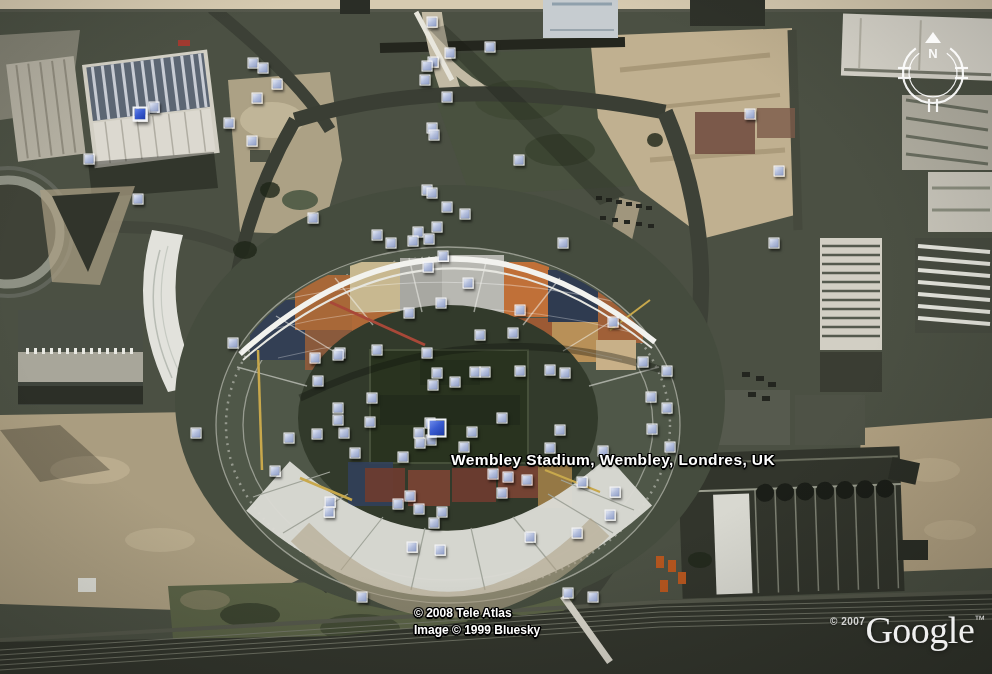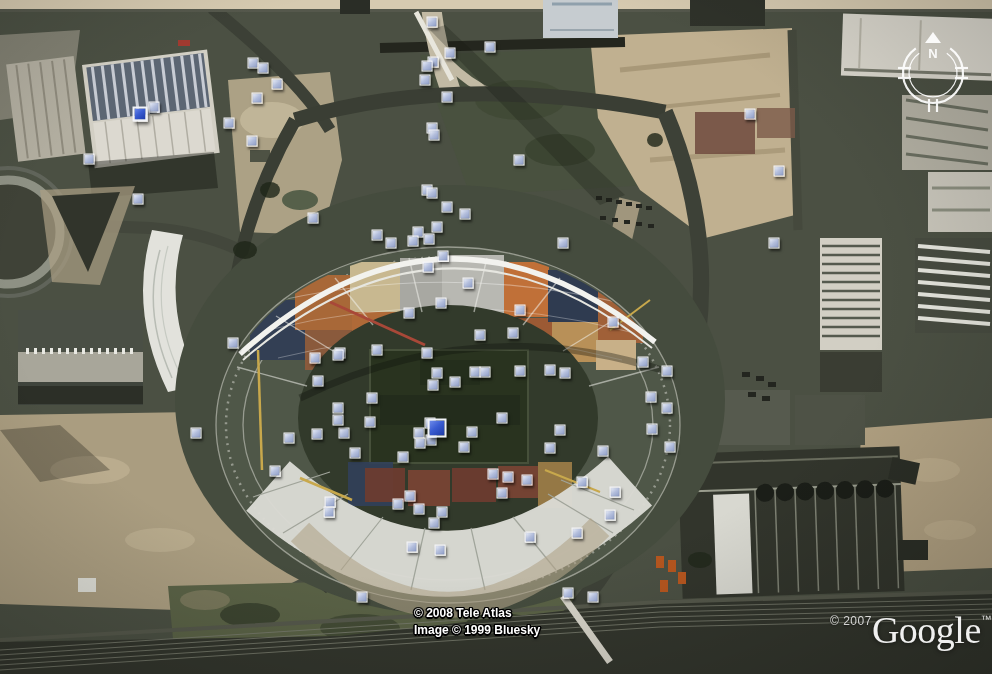--- a/index.html
+++ b/index.html
@@ -26,22 +26,22 @@
     color:#fff;font-weight:bold;white-space:nowrap;
     text-shadow:
       -1.5px 0 0 #000, 1.5px 0 0 #000, 0 -1.5px 0 #000, 0 1.5px 0 #000,
       -1px -1px 0 #000, 1px 1px 0 #000, -1px 1px 0 #000, 1px -1px 0 #000,
       0 2px 3px rgba(0,0,0,.7);
   }
   .place-label{position:absolute;left:451px;top:451px;font-size:15.5px;letter-spacing:.4px;z-index:30;}
   .attribution{position:absolute;left:414px;top:605px;font-size:12px;line-height:17px;z-index:25;}
   .attribution .l1{margin-left:0;}
   .brand{position:absolute;left:830px;top:608px;z-index:25;white-space:nowrap;}
-  .copy2007{font-size:12px;color:rgba(255,255,255,.8);vertical-align:18px;
-    text-shadow:0 1px 2px rgba(0,0,0,.6);letter-spacing:.5px;}
+  .copy2007{font-size:10px;color:rgba(255,255,255,.8);vertical-align:18px;
+    text-shadow:0 1px 2px rgba(0,0,0,.6);letter-spacing:.5px;font-weight:bold;}
   .google-logo{
     font-family:"Liberation Serif",serif;font-size:38px;color:rgba(255,255,255,.93);
     letter-spacing:-.5px;text-shadow:0 1px 4px rgba(0,0,0,.5);
   }
   .tm{font-size:11px;color:rgba(255,255,255,.85);vertical-align:20px;letter-spacing:0;}
   .compass-n{font-family:"Liberation Sans",sans-serif;font-weight:bold;}
 </style>
 </head>
 <body>
 
@@ -532,20 +532,21 @@
       <div class="marker" style="left: 667px; top: 371px;"></div>
       <div class="marker" style="left: 651px; top: 397px;"></div>
       <div class="marker" style="left: 667px; top: 408px;"></div>
       <div class="marker" style="left: 652px; top: 429px;"></div>
       <div class="marker" style="left: 670px; top: 447px;"></div>
       <div class="marker" style="left: 603px; top: 451px;"></div>
       <div class="marker featured" style="left: 140px; top: 114px; width: 15px; height: 15px;"></div>
       <div class="marker featured" style="left: 437px; top: 428px; width: 19px; height: 19px;"></div>
     </div>
 
+  <div class="place-label outlined">Wembley Stadium, Wembley, Londres, UK</div>
 
   <div class="attribution outlined">
     <div class="l1">© 2008 Tele Atlas</div>
     <div class="l2">Image © 1999 Bluesky</div>
   </div>
 
   <div class="brand">
     <span class="copy2007">© 2007</span><span class="google-logo">Google</span><span class="tm">™</span>
   </div>
 

